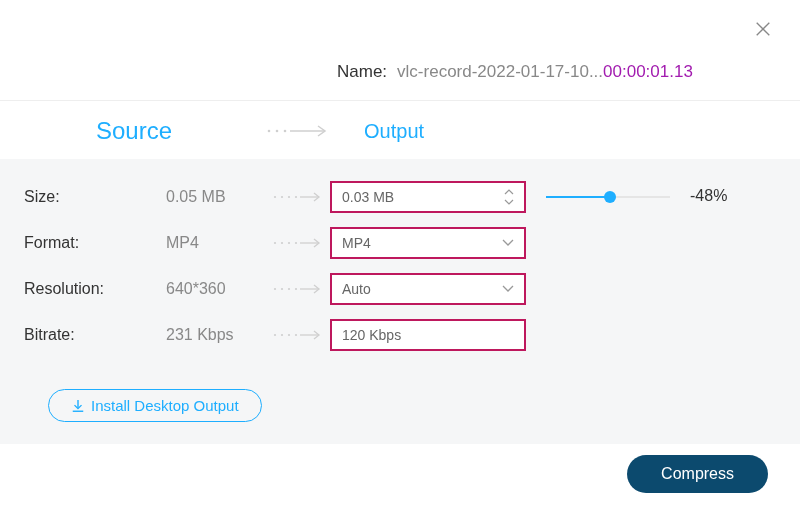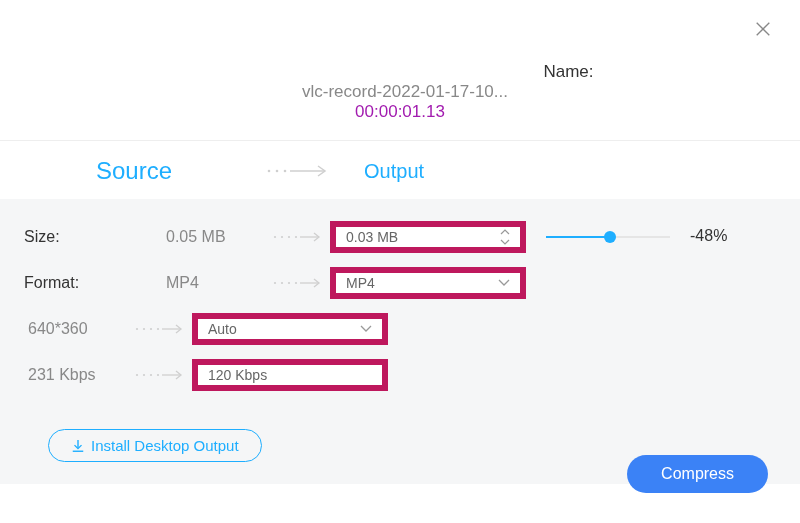--- a/index.html
+++ b/index.html
@@ -20,21 +20,20 @@
     cursor: pointer;
     color: #888;
   }
   .close-btn svg { width: 18px; height: 18px; stroke: #888; stroke-width: 1.5; }
   .header {
     padding-top: 62px;
     padding-bottom: 18px;
     display: flex;
     align-items: center;
     border-bottom: 1px solid #eee;
-    flex-direction: column;
   }
   .header .name-label {
     margin-left: 337px;
     font-size: 17px;
     color: #333;
   }
   .header .name-value {
     margin-left: 10px;
     font-size: 17px;
     color: #888;
@@ -97,21 +96,21 @@
     width: 64px;
     display: flex;
     justify-content: center;
   }
   .out-field {
     width: 196px;
   }
   .field-box {
     width: 196px;
     height: 32px;
-    border: 6px solid #be185d;
+    border: 2px solid #be185d;
     background: #fff;
     display: flex;
     align-items: center;
     padding: 0 10px;
     font-size: 14px;
     color: #666;
     position: relative;
     cursor: pointer;
   }
   .field-box .caret {
@@ -176,21 +175,21 @@
     border-radius: 18px;
     font-size: 15px;
     cursor: pointer;
     background: #F5F6F7;
   }
   .install-btn svg { width: 14px; height: 14px; stroke: #1EAEFF; fill: none; stroke-width: 1.6; }
   .compress-btn {
     position: absolute;
     right: 32px;
     bottom: 30px;
-    background: #3b82f6;
+    background: #0c4a6e;
     color: #fff;
     border: none;
     border-radius: 20px;
     padding: 10px 34px;
     font-size: 16px;
     cursor: pointer;
   }
 </style>
 </head>
 <body>
@@ -277,20 +276,21 @@
         <span class="caret">
           <svg width="12" height="8" viewBox="0 0 12 8">
               <polyline points="1,1 6,6 11,1" fill="none" stroke="#999" stroke-width="1.3"></polyline>
             </svg>
         </span>
       </div>
     </div>
   </div>
 
   <div class="row">
+    <div class="label">Resolution:</div>
     <div class="src-value">640*360</div>
     <div class="row-arrow dots-arrow">
       <svg width="52" height="10" viewBox="0 0 52 10">
           <circle cx="3" cy="5" r="1.1" fill="#cfcfcf"></circle>
           <circle cx="10" cy="5" r="1.1" fill="#cfcfcf"></circle>
           <circle cx="17" cy="5" r="1.1" fill="#cfcfcf"></circle>
           <circle cx="24" cy="5" r="1.1" fill="#cfcfcf"></circle>
           <line x1="28" y1="5" x2="46" y2="5" stroke="#cfcfcf" stroke-width="1.3"></line>
           <polyline points="42,1 47,5 42,9" fill="none" stroke="#cfcfcf" stroke-width="1.3"></polyline>
         </svg>
@@ -301,20 +301,21 @@
         <span class="caret">
           <svg width="12" height="8" viewBox="0 0 12 8">
               <polyline points="1,1 6,6 11,1" fill="none" stroke="#999" stroke-width="1.3"></polyline>
             </svg>
         </span>
       </div>
     </div>
   </div>
 
   <div class="row">
+    <div class="label">Bitrate:</div>
     <div class="src-value">231 Kbps</div>
     <div class="row-arrow dots-arrow">
       <svg width="52" height="10" viewBox="0 0 52 10">
           <circle cx="3" cy="5" r="1.1" fill="#cfcfcf"></circle>
           <circle cx="10" cy="5" r="1.1" fill="#cfcfcf"></circle>
           <circle cx="17" cy="5" r="1.1" fill="#cfcfcf"></circle>
           <circle cx="24" cy="5" r="1.1" fill="#cfcfcf"></circle>
           <line x1="28" y1="5" x2="46" y2="5" stroke="#cfcfcf" stroke-width="1.3"></line>
           <polyline points="42,1 47,5 42,9" fill="none" stroke="#cfcfcf" stroke-width="1.3"></polyline>
         </svg>

